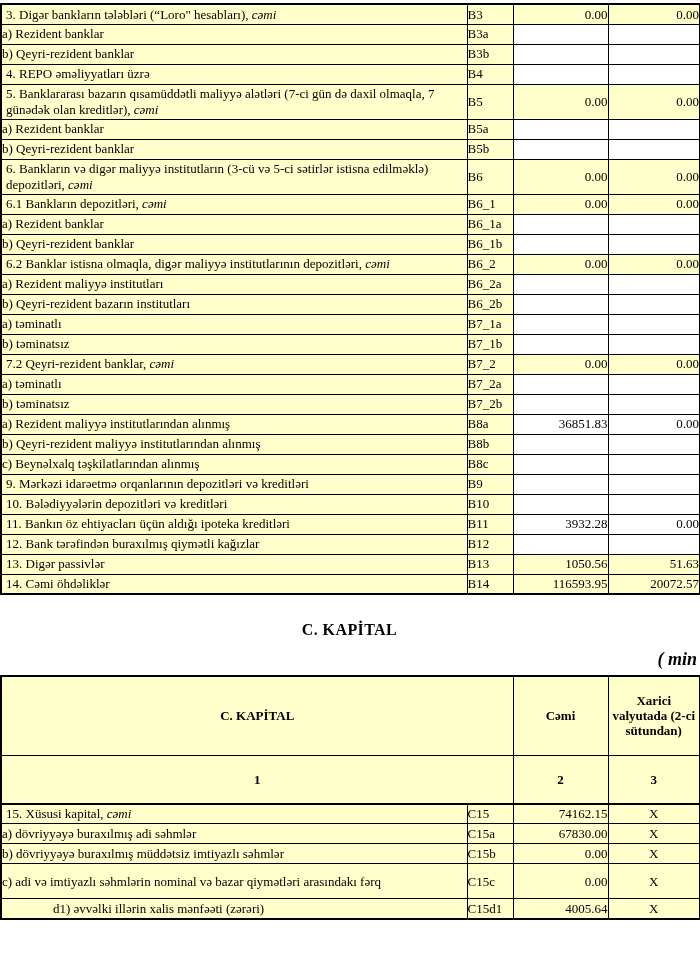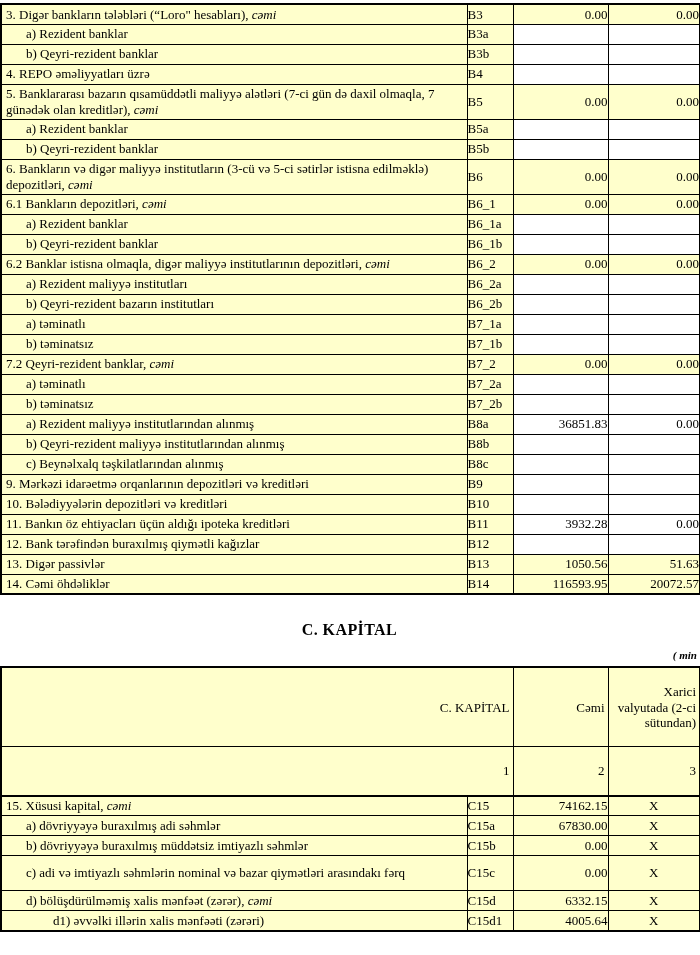--- a/index.html
+++ b/index.html
@@ -18,43 +18,43 @@
   table.rpt td, table.rpt th {
     border: 1px solid var(--border);
     font-size: 13px; line-height: 1.18;
     vertical-align: middle; padding: 0; overflow: hidden;
   }
   table.rpt tbody tr { height: 20px; }
   table.rpt tbody tr.tall { height: 35px; }
 
   td.lbl { background: var(--yellow); padding-right: 3px; }
   td.lbl.ind0 { padding-left: 4px; }
-  td.lbl.ind1 { padding-left: 24px; }
+  td.lbl.ind1 { }
   td.lbl.ind2 { padding-left: 51px; }
   td.code { background: var(--yellow); }
   td.val  { text-align: right; padding-right: 5px; background: #FFFFFF; }
   td.val.hl { background: var(--yellow); }
   td.val.ctr { text-align: center; padding-right: 0; }
   td.v1, td.v2, th.c2, th.c3 { border-left: 2px solid var(--border); }
   .b { font-weight: normal; }
   em { font-style: italic; }
 
   .cap-title {
     text-align: center; font-weight: bold; font-size: 16px;
     letter-spacing: 0.4px; margin: 26px 0 0 0;
   }
   .unit-note {
     text-align: right; font-style: italic; font-weight: bold;
-    font-size: 11px; line-height: 1.2; margin: 10px 2px 4px 0;
+    font-size: 18px; line-height: 1.2; margin: 10px 2px 4px 0;
   }
 
   #cap-table tr.cap-head { height: 54px; }
   #cap-table tr.cap-num  { height: 17px; }
   #cap-table th {
-    background: var(--yellow); font-weight: normal; text-align: right;
+    background: var(--yellow); font-weight: bold; text-align: center;
     padding: 16px 3px;
   }
   #cap-table tr.cap-num th { border-bottom: 2px solid var(--border); }
 </style>
 </head>
 <body>
 
 <div class="page">
 
   <table class="rpt" id="liab-table">
@@ -280,26 +280,20 @@
           <td class="val v1 hl">0.00</td>
           <td class="val v2 hl ctr">X</td>
         </tr>
         <tr class="tall">
           <td class="lbl ind1"><span>c) adi və imtiyazlı səhmlərin nominal və bazar qiymətləri arasındakı fərq</span></td>
           <td class="code">C15c</td>
           <td class="val v1 hl">0.00</td>
           <td class="val v2 hl ctr">X</td>
         </tr>
         <tr>
-          <td class="lbl ind1"><span>d) bölüşdürülməmiş xalis mənfəət (zərər), </span><em>cəmi</em></td>
-          <td class="code">C15d</td>
-          <td class="val v1 hl">6332.15</td>
-          <td class="val v2 hl ctr">X</td>
-        </tr>
-        <tr>
           <td class="lbl ind2"><span>d1) əvvəlki illərin xalis mənfəəti (zərəri)</span></td>
           <td class="code">C15d1</td>
           <td class="val v1 hl">4005.64</td>
           <td class="val v2 hl ctr">X</td>
         </tr>
       </tbody>
   </table>
 
 </div>
 

